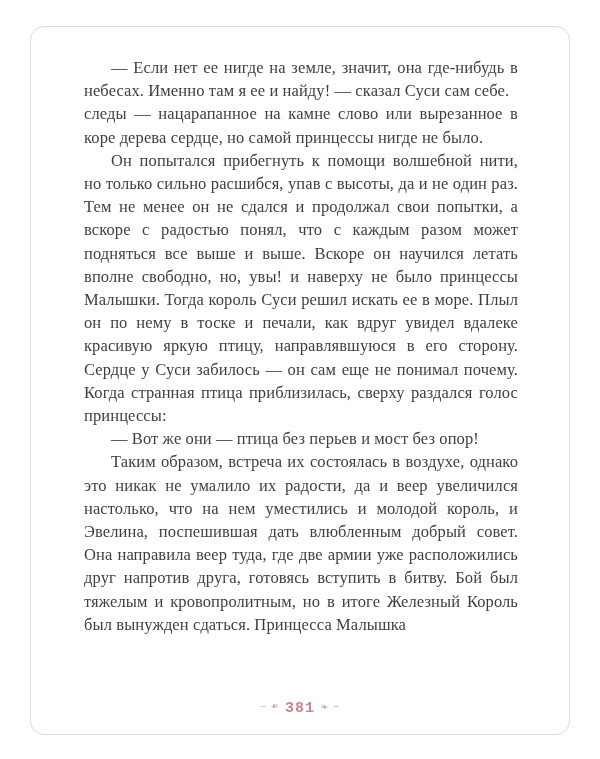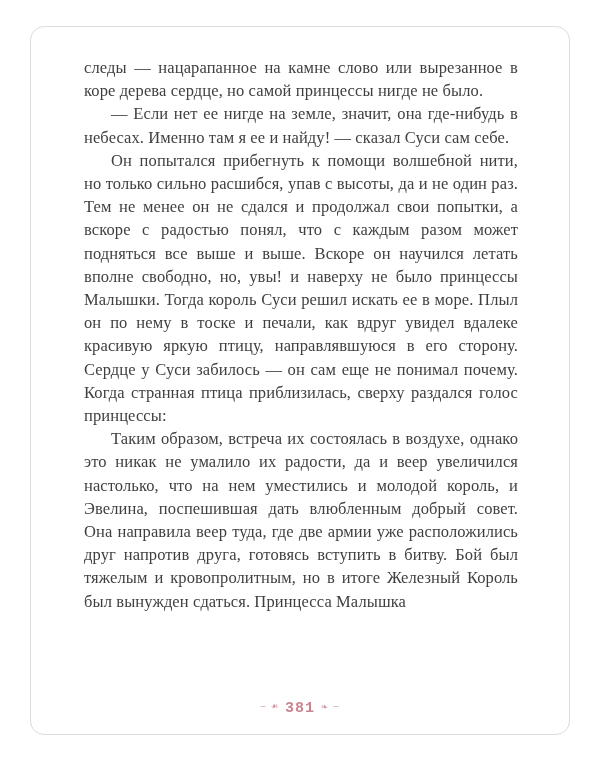--- a/index.html
+++ b/index.html
@@ -74,23 +74,24 @@
   }
 </style>
 </head>
 <body>
 
 <div class="page">
 
   <div class="border-frame"></div>
 
   <div class="text-content">
+      <p class="para indent">— Если нет ее нигде на земле, значит, она где-нибудь в небесах. Именно там я ее и найду! — сказал Суси сам себе.</p>
       <p class="para">следы — нацарапанное на камне слово или вырезанное в коре дерева сердце, но самой принцессы нигде не было.</p>
-      <p class="para indent">— Если нет ее нигде на земле, значит, она где-нибудь в небесах. Именно там я ее и найду! — сказал Суси сам себе.</p>
       <p class="para indent">Он попытался прибегнуть к помощи волшебной нити, но только сильно расшибся, упав с высоты, да и не один раз. Тем не менее он не сдался и продолжал свои попытки, а вскоре с радостью понял, что с каждым разом может подняться все выше и выше. Вскоре он научился летать вполне свободно, но, увы! и наверху не было принцессы Малышки. Тогда король Суси решил искать ее в море. Плыл он по нему в тоске и печали, как вдруг увидел вдалеке красивую яркую птицу, направлявшуюся в его сторону. Сердце у Суси забилось — он сам еще не понимал почему. Когда странная птица приблизилась, сверху раздался голос принцессы:</p>
+      <p class="para indent">— Вот же они — птица без перьев и мост без опор!</p>
       <p class="para indent">Таким образом, встреча их состоялась в воздухе, однако это никак не умалило их радости, да и веер увеличился настолько, что на нем уместились и молодой король, и Эвелина, поспешившая дать влюбленным добрый совет. Она направила веер туда, где две армии уже расположились друг напротив друга, готовясь вступить в битву. Бой был тяжелым и кровопролитным, но в итоге Железный Король был вынужден сдаться. Принцесса Малышка</p>
     </div>
 
   <div class="footer">
     <span class="dash">–</span><span class="ornament">☙</span><span class="page-number">381</span><span class="ornament">❧</span><span class="dash">–</span>
   </div>
 
 </div>
 
 </body></html>

